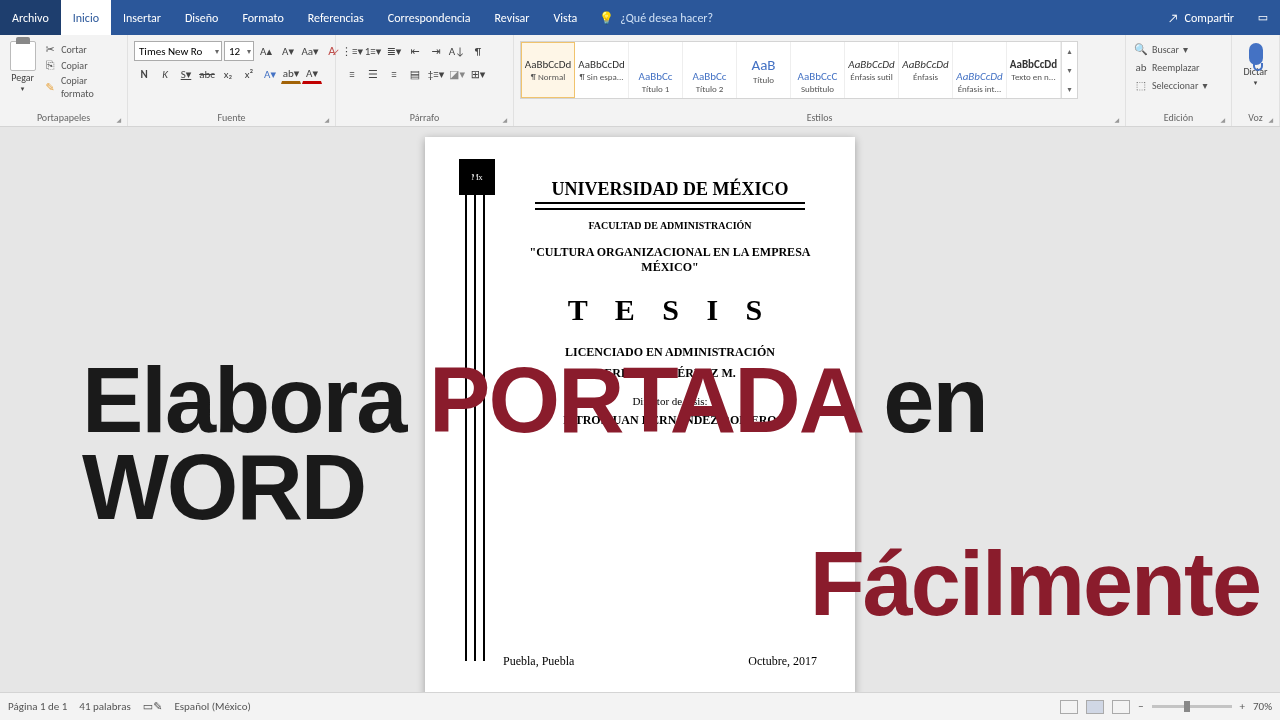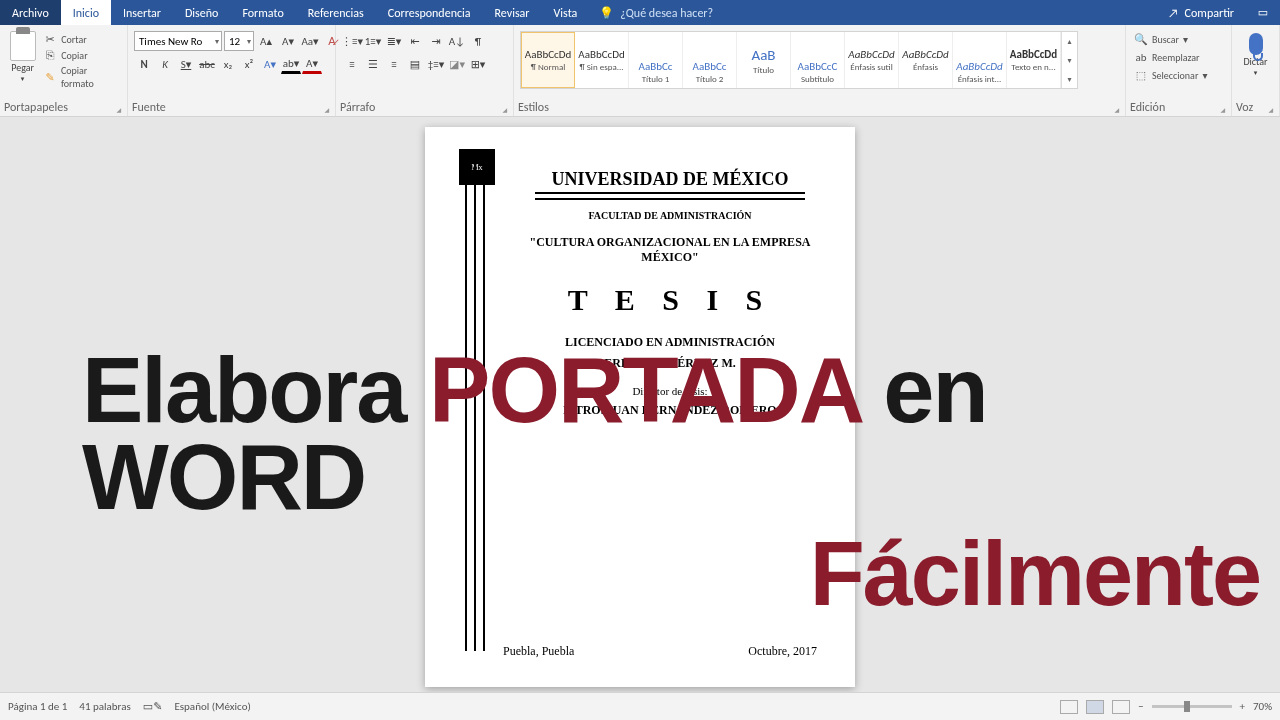--- a/index.html
+++ b/index.html
@@ -1,51 +1,51 @@
 <!DOCTYPE html>
 <html><head>
 <meta charset="utf-8">
 <style>
 * { margin:0; padding:0; box-sizing:border-box; }
 body { font-family:"Segoe UI","Calibri",sans-serif; font-size:11px; background:#e6e6e6; width:1280px; height:720px; overflow:hidden; position:relative; }
 
 
-.tabstrip { background:#2b579a; height:25px; display:flex; align-items:stretch; color:#fff; }
+.tabstrip { background:#2b579a; height:35px; display:flex; align-items:stretch; color:#fff; }
 .tab { padding:0 12px; display:flex; align-items:center; font-size:12px; cursor:pointer; }
 .tab.file { background:#1e3e6e; }
 .tab.active { background:#fff; color:#2b579a; }
 .search { display:flex; align-items:center; padding:0 10px; color:#cfe0f5; font-size:12px; gap:6px; }
 .share { margin-left:auto; display:flex; align-items:center; padding:0 12px; gap:6px; font-size:12px; }
 .winbtn { width:34px; display:flex; align-items:center; justify-content:center; }
 
 
 .ribbon { background:#f3f3f3; height:92px; border-bottom:1px solid #d4d4d4; display:flex; }
 .group { border-right:1px solid #e1e1e1; display:flex; flex-direction:column; padding:2px 4px 0 4px; }
 .group-body { flex:1; display:flex; align-items:flex-start; }
-.group-label { font-size:12px; color:#666; padding:1px 0 2px; position:relative; }
+.group-label { text-align:center; font-size:10px; color:#666; padding:1px 0 2px; position:relative; }
 .group-label::after { content:"◢"; font-size:6px; color:#999; position:absolute; right:2px; bottom:2px; }
 
 
 .bigbtn { display:flex; flex-direction:column; align-items:center; width:38px; padding-top:4px; font-size:10px; color:#444; }
 .clip-icon { width:26px; height:30px; background:#fff; border:1px solid #bbb; border-radius:2px; position:relative; }
 .clip-icon::before { content:""; position:absolute; top:-5px; left:5px; width:14px; height:7px; background:#888; border-radius:2px 2px 0 0; }
 .smallrow { display:flex; align-items:center; gap:4px; font-size:10px; color:#555; padding:1px 0; }
 .ico { width:14px; height:14px; display:inline-flex; align-items:center; justify-content:center; font-size:11px; color:#555; }
 
 
 .font-row1 { display:flex; align-items:center; gap:2px; }
 .combo { background:#fff; border:1px solid #ababab; height:20px; display:flex; align-items:center; padding:0 9px 0 4px; font-size:11px; position:relative; }
 .combo::after { content:"▾"; position:absolute; right:2px; font-size:8px; color:#666; }
 .sq { width:20px; height:20px; display:flex; align-items:center; justify-content:center; font-size:11px; color:#444; border:1px solid transparent; }
 .font-row2 { display:flex; align-items:center; gap:1px; margin-top:3px; }
 .bold { font-weight:bold; }
 .italic { font-style:italic; }
 .under { text-decoration:underline; }
 .strike { text-decoration:line-through; }
-.colorbar { border-bottom:3px solid #000000;text-align:center; }
+.colorbar { border-bottom:3px solid #a16207;text-align:center; }
 .colorbar.red { border-bottom-color:#c00000; }
 
 
 .para-row { display:flex; align-items:center; gap:1px; }
 
 
 .gallery { display:flex; height:58px; border:1px solid #d4d4d4; background:#fff; }
 .style-item { width:54px; border-right:1px solid #eee; display:flex; flex-direction:column; align-items:center; justify-content:center; font-size:9px; color:#555; padding:2px; }
 .style-item.sel { border:1px solid #f0c36d; background:#fef6e7; }
 .style-prev { font-size:11px; color:#333; }

